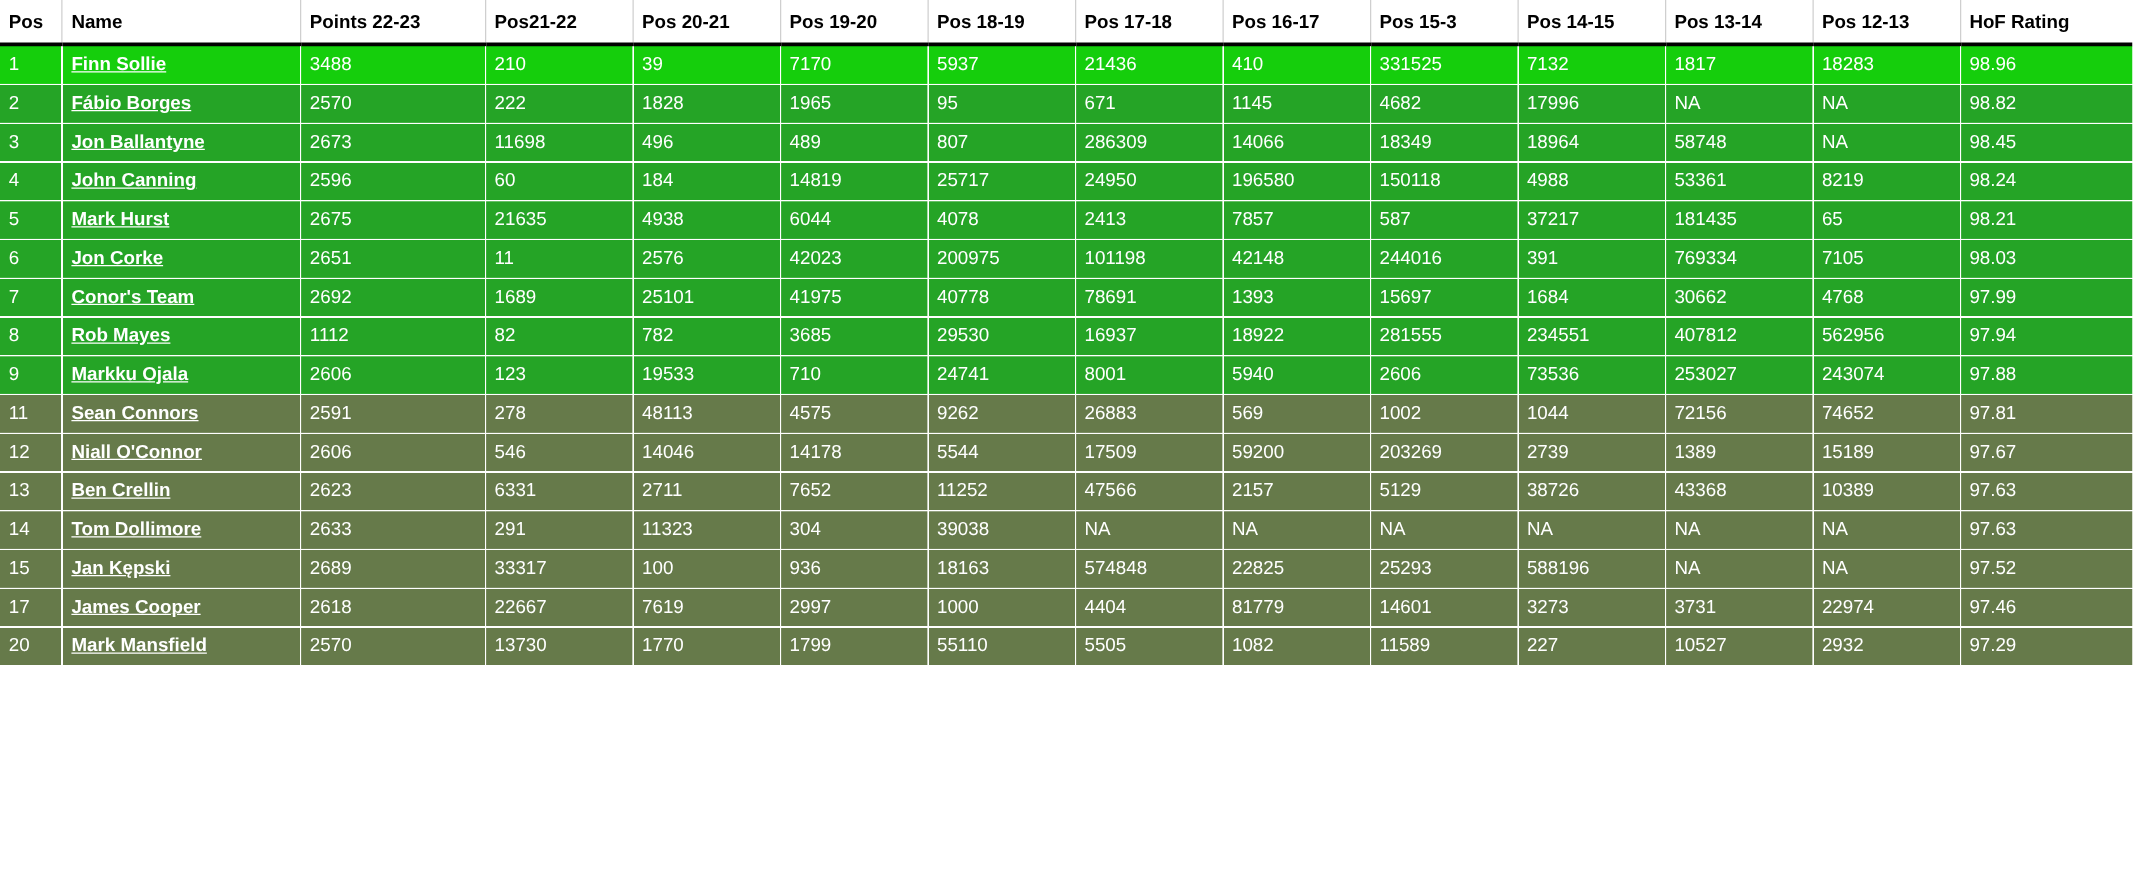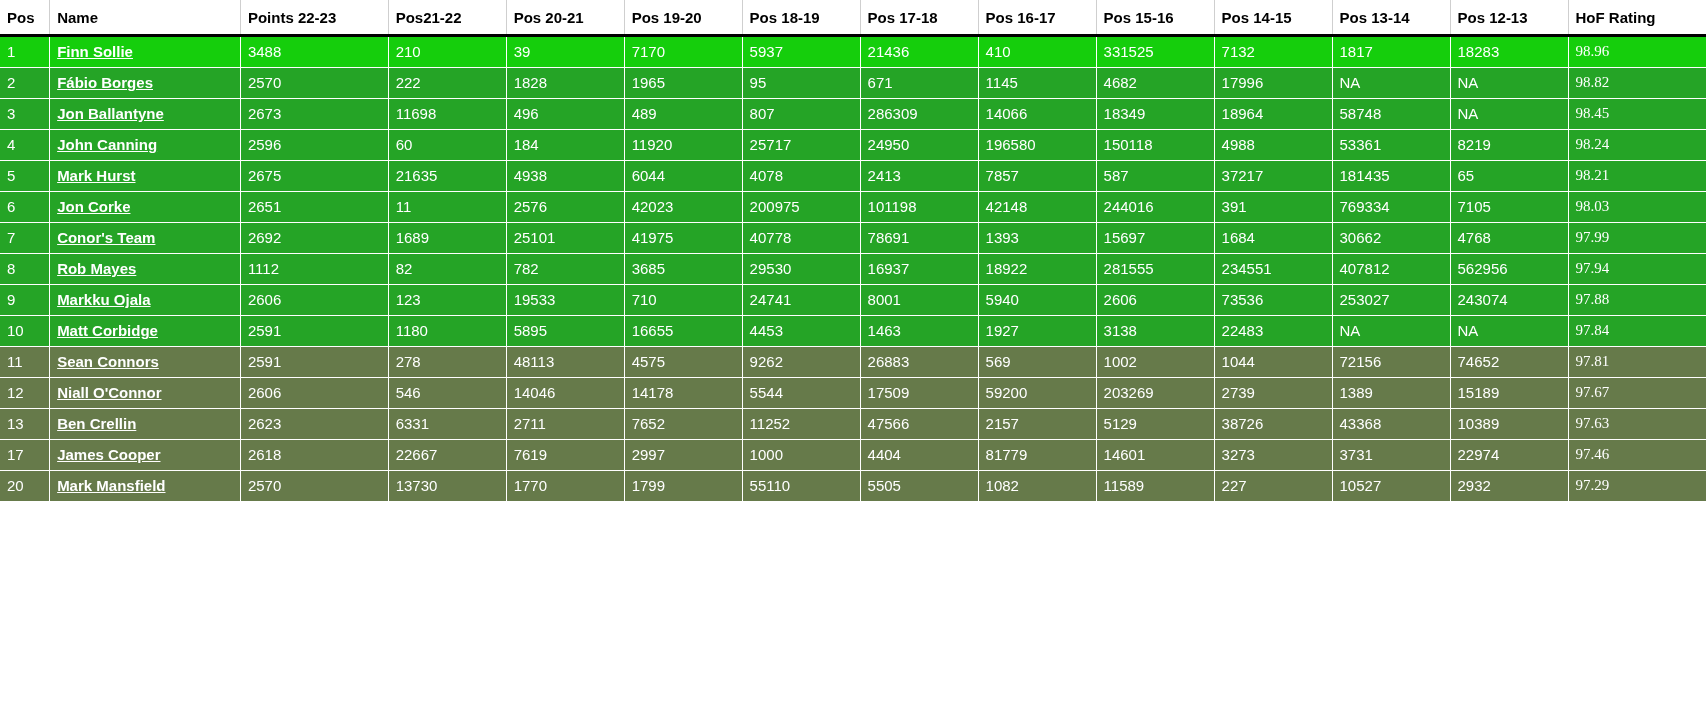--- a/index.html
+++ b/index.html
@@ -45,21 +45,20 @@
     height: 24px;
     border-right: 1px solid rgba(255,255,255,0.45);
     border-bottom: 1px solid rgba(255,255,255,0.30);
     white-space: nowrap;
     overflow: hidden;
     vertical-align: middle;
     line-height: 1.15;
   }
   table.leaderboard tbody td:last-child {
     border-right: none;
-    font-family: Liberation Serif, serif;
   }
   tbody tr.tier-top      td { background: #15CE0C; }
   tbody tr.tier-bright   td { background: #25A426; }
   tbody tr.tier-muted    td { background: #667A4A; }
 
   td.cell-name a {
     color: #ffffff;
     font-weight: bold;
     text-decoration: underline;
   }
@@ -95,21 +94,21 @@
     <tr id="header-row">
         <th>Pos</th>
         <th>Name</th>
         <th>Points 22-23</th>
         <th>Pos21-22</th>
         <th>Pos 20-21</th>
         <th>Pos 19-20</th>
         <th>Pos 18-19</th>
         <th>Pos 17-18</th>
         <th>Pos 16-17</th>
-        <th>Pos 15-16</th>
+        <th>Pos 15-3</th>
         <th>Pos 14-15</th>
         <th>Pos 13-14</th>
         <th>Pos 12-13</th>
         <th>HoF Rating</th>
       </tr>
   </thead>
   <tbody id="table-body">
       <tr class="tier-top">
         <td class="cell-pos">1</td>
         <td class="cell-name"><a href="#">Finn Sollie</a></td>
@@ -157,21 +156,21 @@
         <td class="cell-pos13-14">58748</td>
         <td class="cell-pos12-13">NA</td>
         <td class="cell-hof">98.45</td>
       </tr>
       <tr class="tier-bright">
         <td class="cell-pos">4</td>
         <td class="cell-name"><a href="#">John Canning</a></td>
         <td class="cell-points">2596</td>
         <td class="cell-pos21-22">60</td>
         <td class="cell-pos20-21">184</td>
-        <td class="cell-pos19-20">11920</td>
+        <td class="cell-pos19-20">14819</td>
         <td class="cell-pos18-19">25717</td>
         <td class="cell-pos17-18">24950</td>
         <td class="cell-pos16-17">196580</td>
         <td class="cell-pos15-16">150118</td>
         <td class="cell-pos14-15">4988</td>
         <td class="cell-pos13-14">53361</td>
         <td class="cell-pos12-13">8219</td>
         <td class="cell-hof">98.24</td>
       </tr>
       <tr class="tier-bright">
@@ -247,36 +246,20 @@
         <td class="cell-pos19-20">710</td>
         <td class="cell-pos18-19">24741</td>
         <td class="cell-pos17-18">8001</td>
         <td class="cell-pos16-17">5940</td>
         <td class="cell-pos15-16">2606</td>
         <td class="cell-pos14-15">73536</td>
         <td class="cell-pos13-14">253027</td>
         <td class="cell-pos12-13">243074</td>
         <td class="cell-hof">97.88</td>
       </tr>
-      <tr class="tier-bright">
-        <td class="cell-pos">10</td>
-        <td class="cell-name"><a href="#">Matt Corbidge</a></td>
-        <td class="cell-points">2591</td>
-        <td class="cell-pos21-22">1180</td>
-        <td class="cell-pos20-21">5895</td>
-        <td class="cell-pos19-20">16655</td>
-        <td class="cell-pos18-19">4453</td>
-        <td class="cell-pos17-18">1463</td>
-        <td class="cell-pos16-17">1927</td>
-        <td class="cell-pos15-16">3138</td>
-        <td class="cell-pos14-15">22483</td>
-        <td class="cell-pos13-14">NA</td>
-        <td class="cell-pos12-13">NA</td>
-        <td class="cell-hof">97.84</td>
-      </tr>
       <tr class="tier-muted">
         <td class="cell-pos">11</td>
         <td class="cell-name"><a href="#">Sean Connors</a></td>
         <td class="cell-points">2591</td>
         <td class="cell-pos21-22">278</td>
         <td class="cell-pos20-21">48113</td>
         <td class="cell-pos19-20">4575</td>
         <td class="cell-pos18-19">9262</td>
         <td class="cell-pos17-18">26883</td>
         <td class="cell-pos16-17">569</td>
@@ -312,20 +295,52 @@
         <td class="cell-pos18-19">11252</td>
         <td class="cell-pos17-18">47566</td>
         <td class="cell-pos16-17">2157</td>
         <td class="cell-pos15-16">5129</td>
         <td class="cell-pos14-15">38726</td>
         <td class="cell-pos13-14">43368</td>
         <td class="cell-pos12-13">10389</td>
         <td class="cell-hof">97.63</td>
       </tr>
       <tr class="tier-muted">
+        <td class="cell-pos">14</td>
+        <td class="cell-name"><a href="#">Tom Dollimore</a></td>
+        <td class="cell-points">2633</td>
+        <td class="cell-pos21-22">291</td>
+        <td class="cell-pos20-21">11323</td>
+        <td class="cell-pos19-20">304</td>
+        <td class="cell-pos18-19">39038</td>
+        <td class="cell-pos17-18">NA</td>
+        <td class="cell-pos16-17">NA</td>
+        <td class="cell-pos15-16">NA</td>
+        <td class="cell-pos14-15">NA</td>
+        <td class="cell-pos13-14">NA</td>
+        <td class="cell-pos12-13">NA</td>
+        <td class="cell-hof">97.63</td>
+      </tr>
+      <tr class="tier-muted">
+        <td class="cell-pos">15</td>
+        <td class="cell-name"><a href="#">Jan Kępski</a></td>
+        <td class="cell-points">2689</td>
+        <td class="cell-pos21-22">33317</td>
+        <td class="cell-pos20-21">100</td>
+        <td class="cell-pos19-20">936</td>
+        <td class="cell-pos18-19">18163</td>
+        <td class="cell-pos17-18">574848</td>
+        <td class="cell-pos16-17">22825</td>
+        <td class="cell-pos15-16">25293</td>
+        <td class="cell-pos14-15">588196</td>
+        <td class="cell-pos13-14">NA</td>
+        <td class="cell-pos12-13">NA</td>
+        <td class="cell-hof">97.52</td>
+      </tr>
+      <tr class="tier-muted">
         <td class="cell-pos">17</td>
         <td class="cell-name"><a href="#">James Cooper</a></td>
         <td class="cell-points">2618</td>
         <td class="cell-pos21-22">22667</td>
         <td class="cell-pos20-21">7619</td>
         <td class="cell-pos19-20">2997</td>
         <td class="cell-pos18-19">1000</td>
         <td class="cell-pos17-18">4404</td>
         <td class="cell-pos16-17">81779</td>
         <td class="cell-pos15-16">14601</td>

